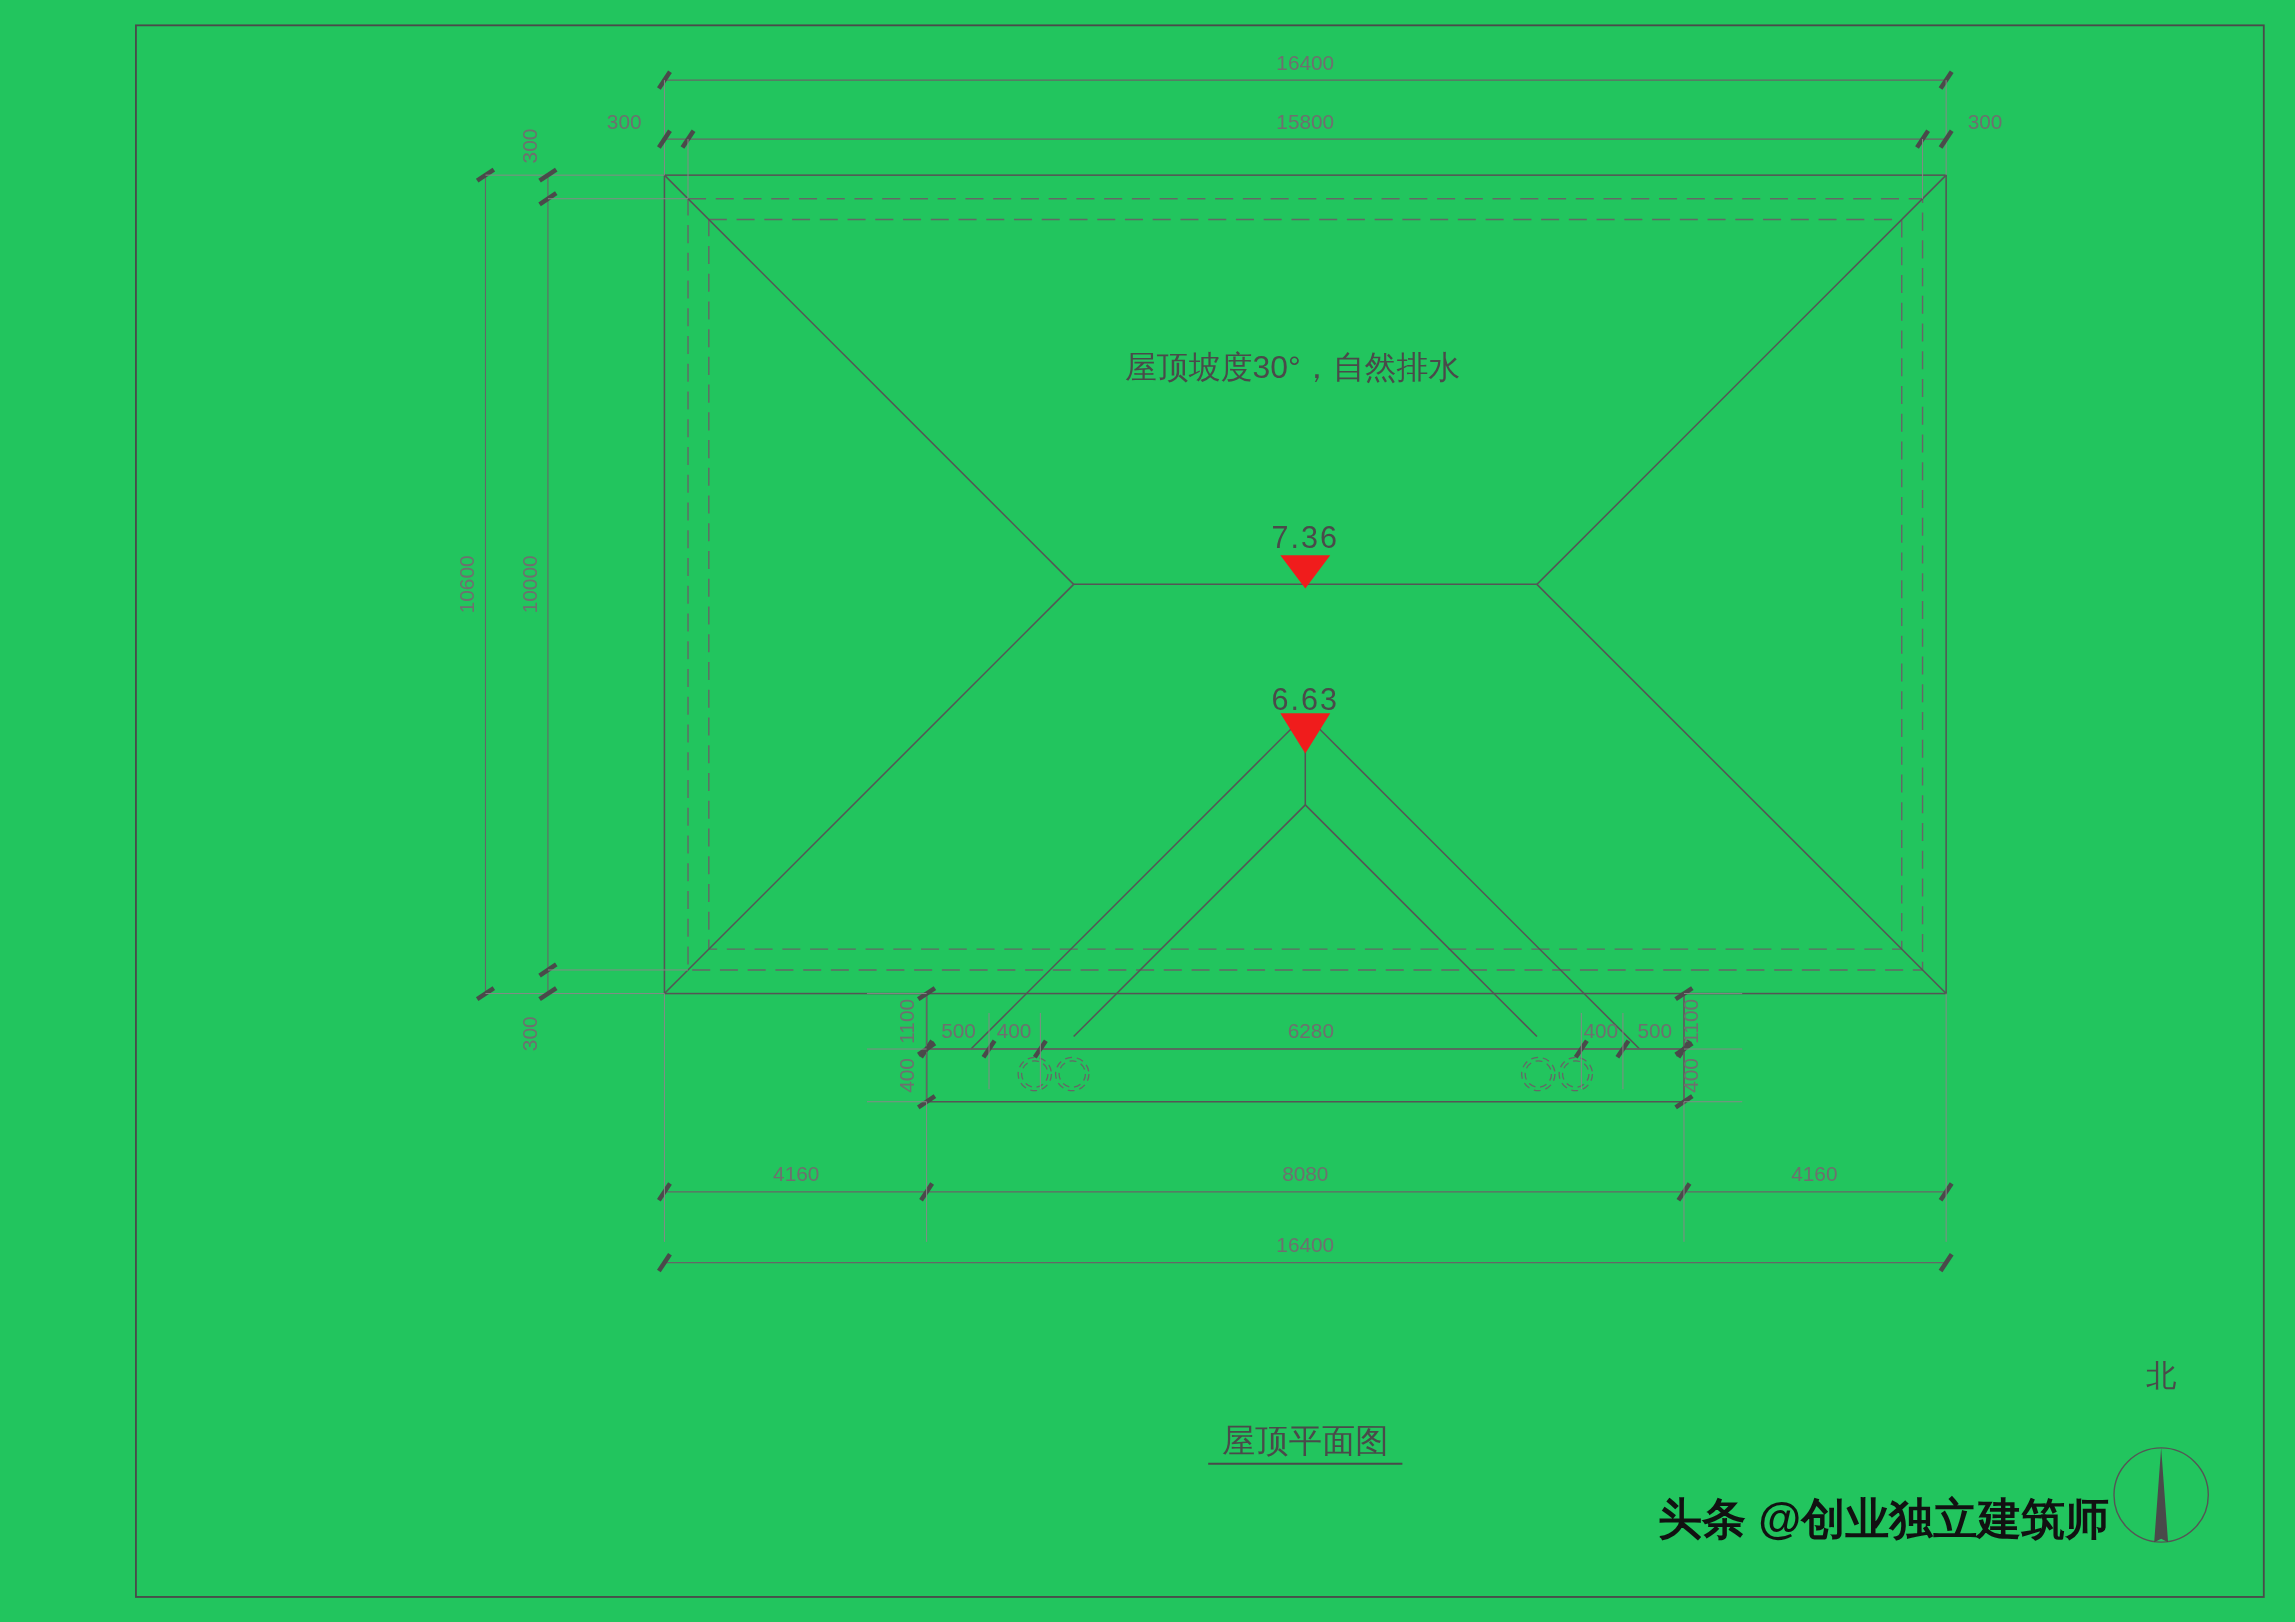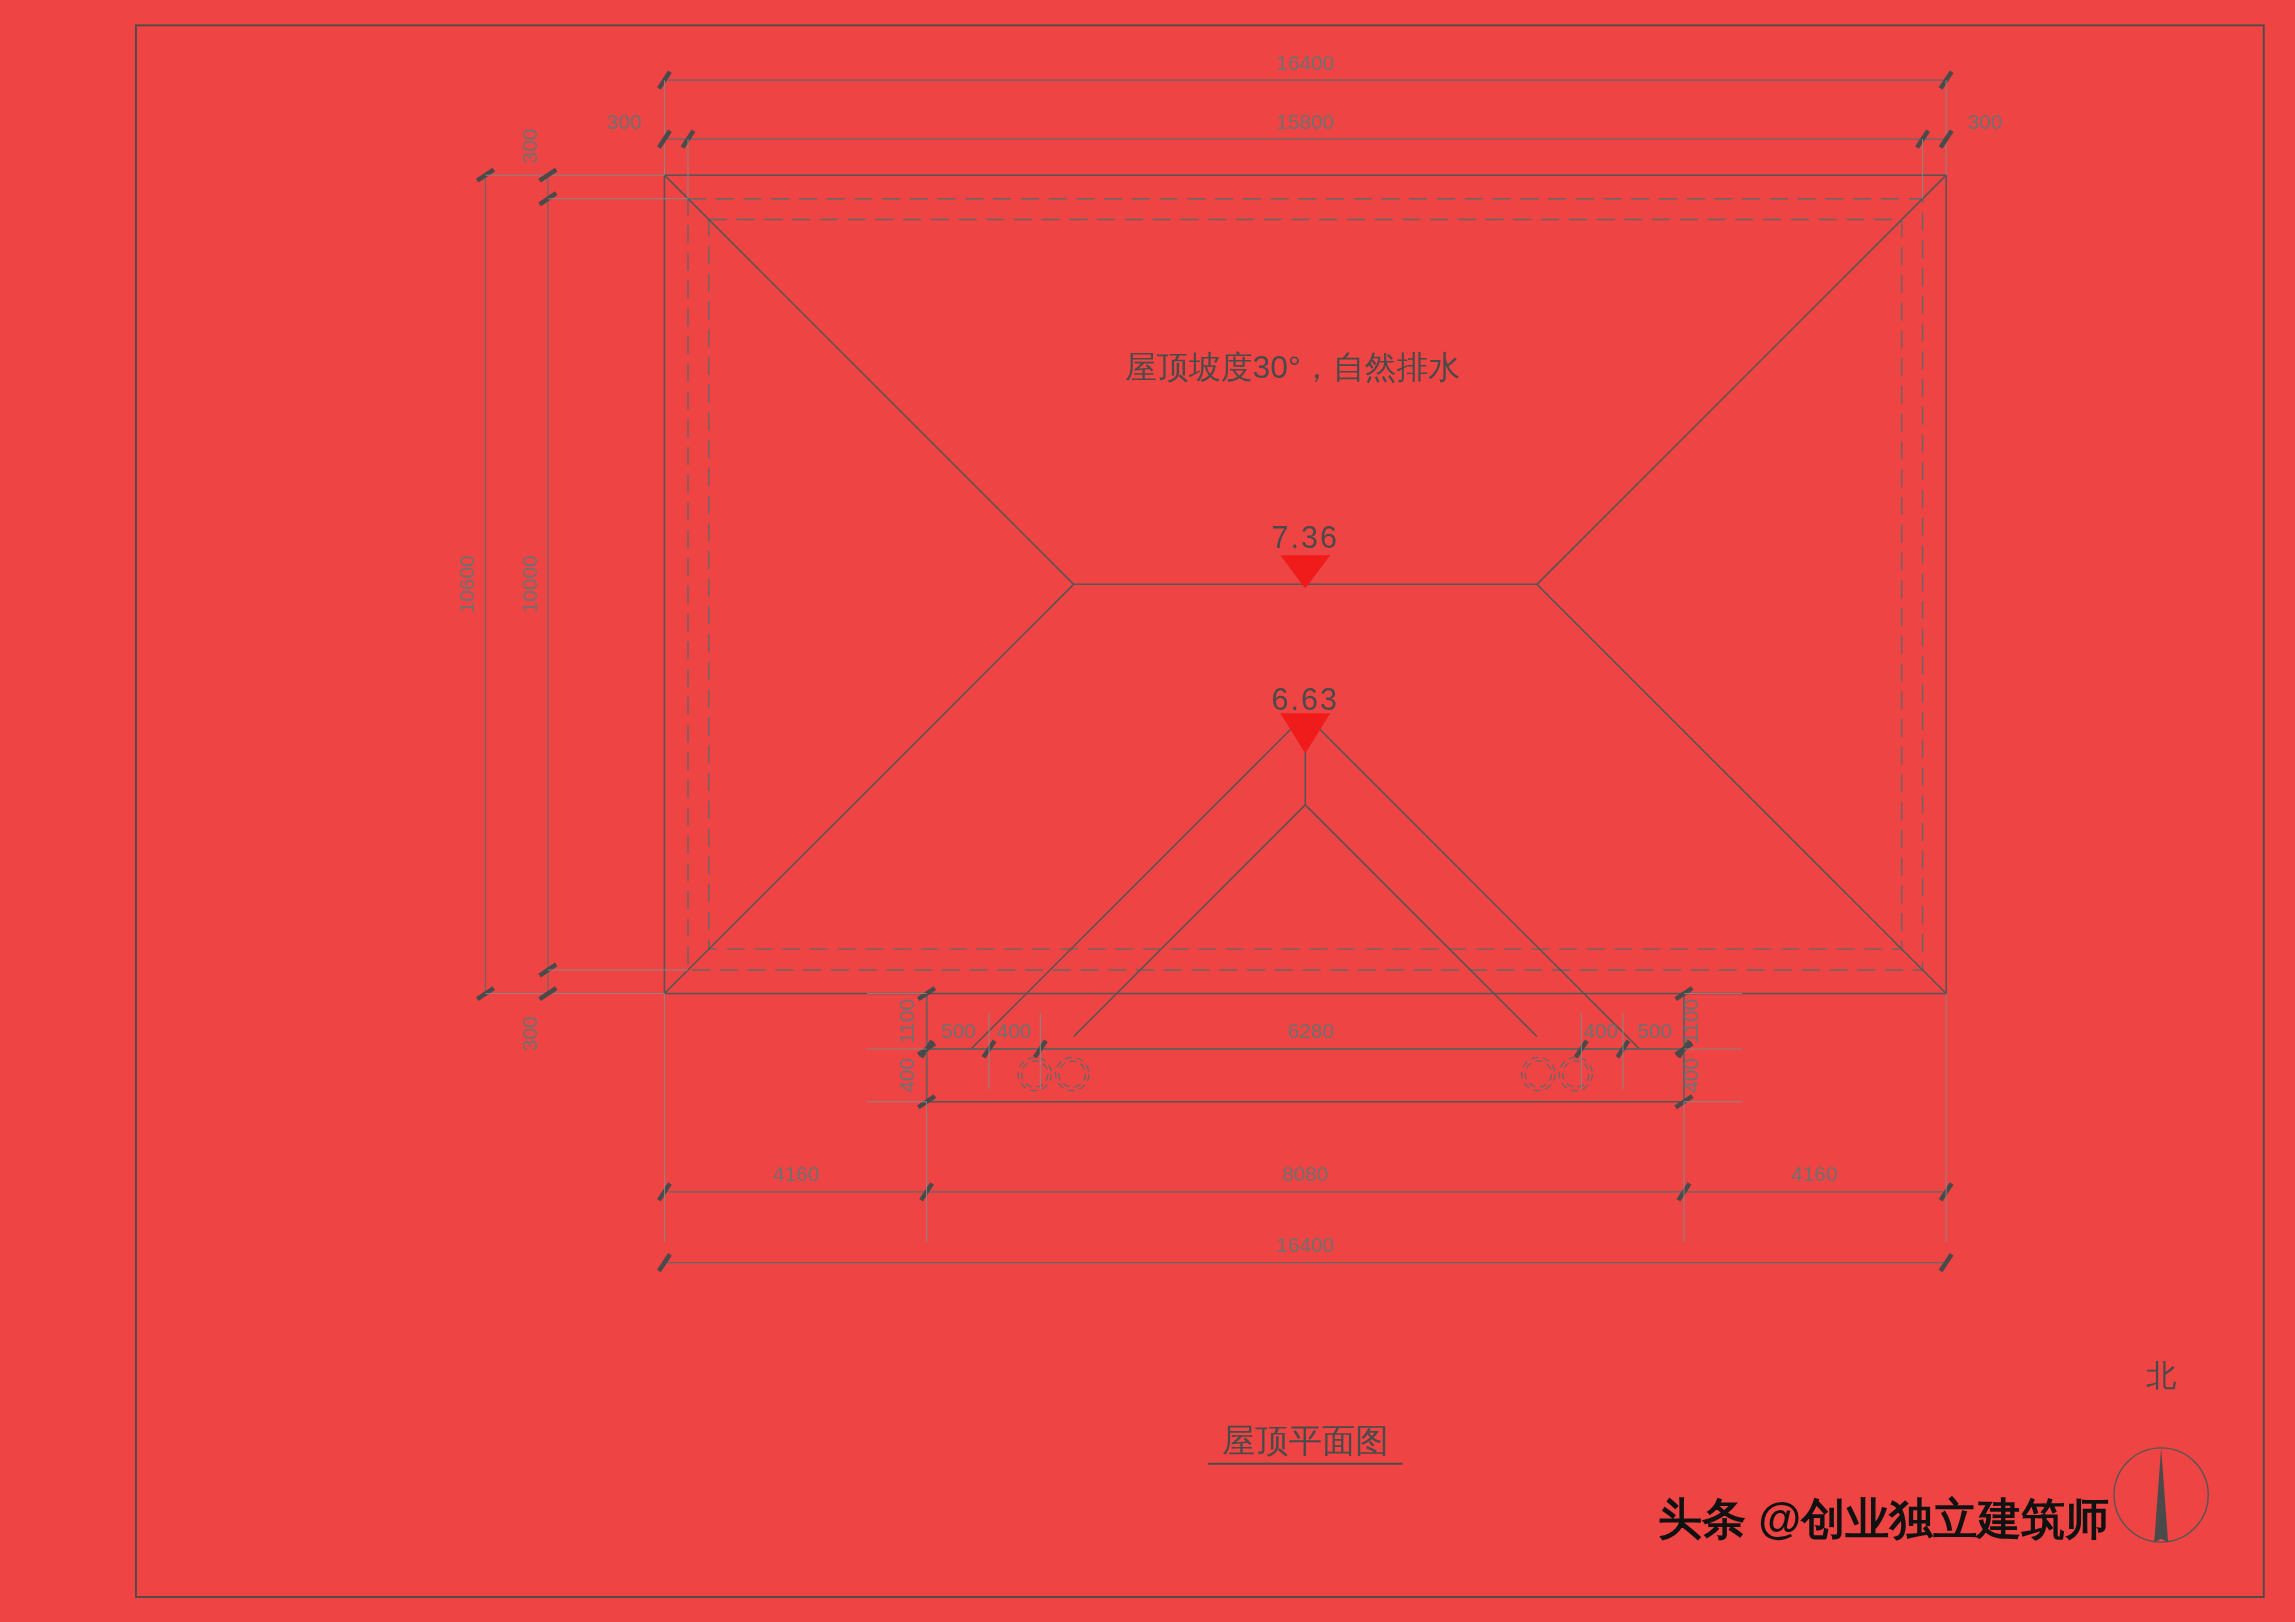--- a/index.html
+++ b/index.html
@@ -12,21 +12,21 @@
     height: 1623px;
     font-family: "Liberation Sans", sans-serif;
     position: relative;
     overflow: hidden;
   }
   #sheet {
     position: absolute;
     left: 0; top: 0;
     width: 2295px;
     height: 1623px;
-    background: #ef4444;
+    background: #22c55e;
   }
   #drawing-svg {
     position: absolute;
     left: 0; top: 0;
     width: 2295px;
     height: 1623px;
     display: block;
   }
   .wm-text {
     position: absolute;

